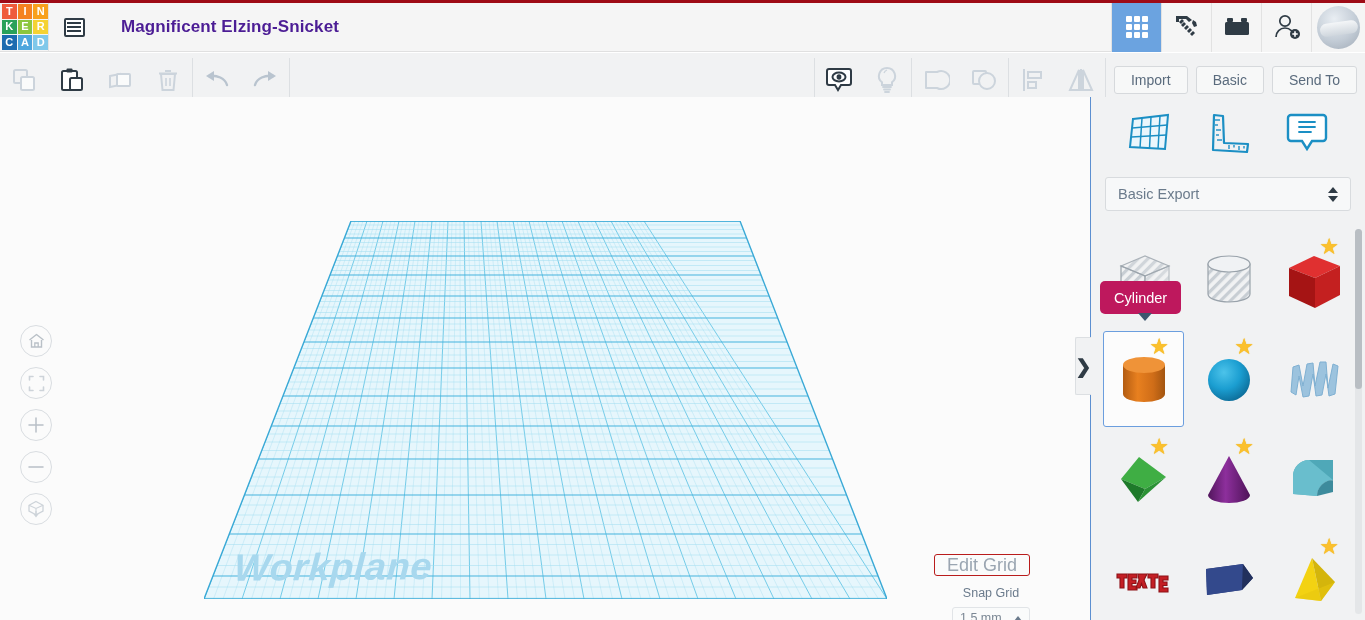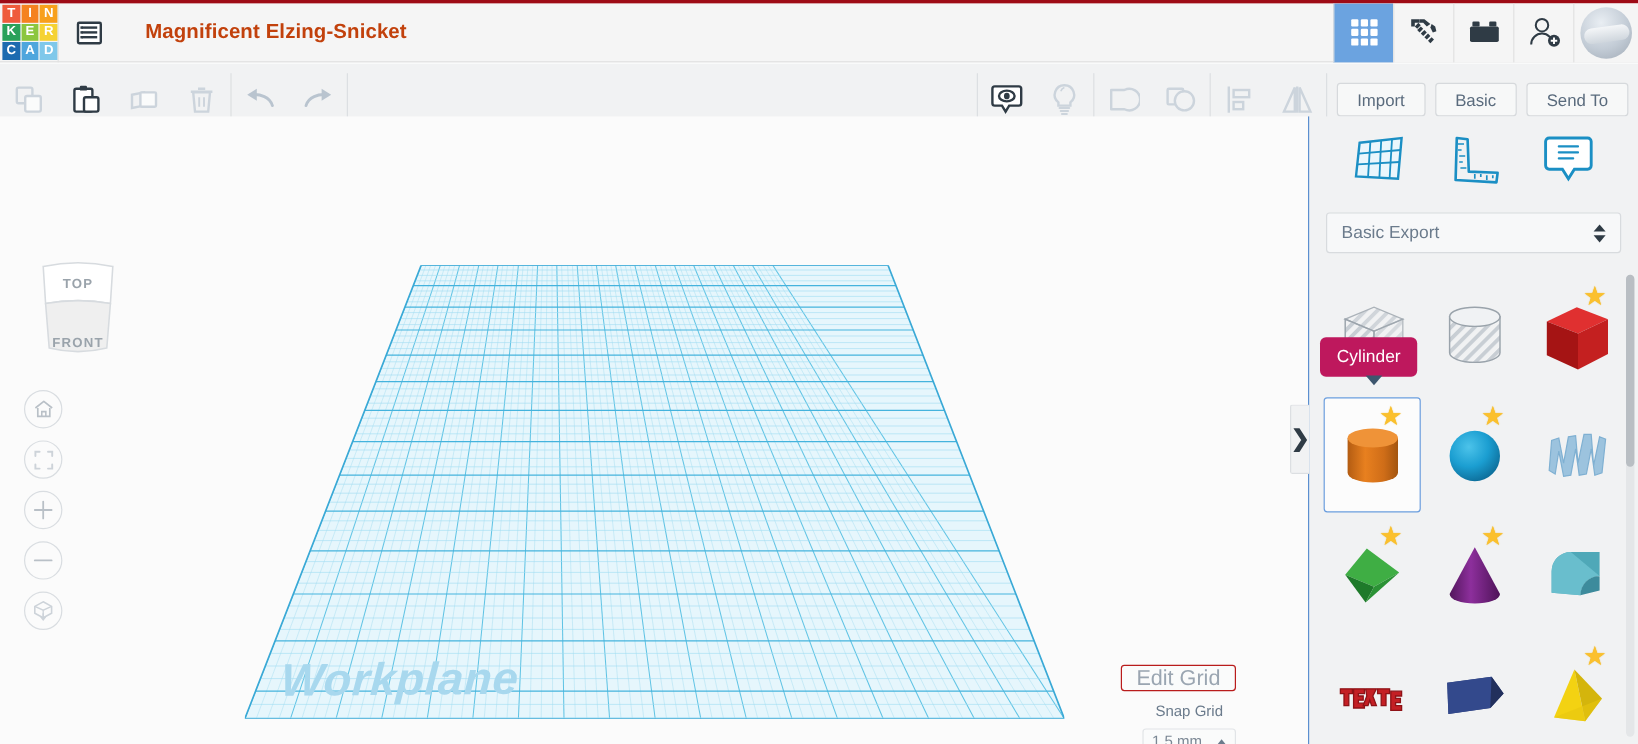--- a/index.html
+++ b/index.html
@@ -46,21 +46,21 @@
     background: #fff;
   }
   .menu-icon i {
     display: block; height: 2px; background: #2f3b45; width: 100%;
     position: relative;
   }
   .menu-icon i::before {
     content: ''; position: absolute; left: -1px; top: 0; width: 2px; height: 2px; background: #2f3b45;
   }
   .doc-title {
-    margin-left: 22px; font-size: 17px; font-weight: bold; color: #c2410c;
+    margin-left: 22px; font-size: 17px; font-weight: bold; color: #4c1d95;
     letter-spacing: .1px;
   }
   .hdr-right { margin-left: auto; display: flex; align-items: center; height: 49px; }
   .hdr-ico {
     width: 50px; height: 49px; display: flex; align-items: center; justify-content: center;
     border-left: 1px solid #e2e2e2; cursor: pointer; background: #f5f5f5;
   }
   .hdr-ico.active { background: #6ba3e0; }
   .hdr-ico.avatar-wrap { border-left: 1px solid #e2e2e2; width: 54px; }
   .avatar {
@@ -70,21 +70,21 @@
   }
   .avatar::after {
     content: ''; position: absolute; left: 3px; top: 16px; width: 38px; height: 13px;
     background: linear-gradient(180deg, #f4f6f8, #cfd6dd);
     border-radius: 8px; transform: rotate(-8deg);
   }
 
   
   .toolbar {
     position: absolute; top: 53px; left: 0; width: 1365px; height: 60px;
-    background: #f1f2f3; border-bottom: 1px solid #c2410c;
+    background: #f1f2f3; border-bottom: 6px solid #c2410c;
     display: flex; align-items: center;
   }
   .tb-group { display: flex; align-items: center; height: 44px; }
   .tb-btn {
     width: 48px; height: 44px; display: flex; align-items: center; justify-content: center;
     cursor: pointer;
   }
   .tb-sep { width: 1px; height: 44px; background: #dcdfe2; }
   .tb-spacer { flex: 1 1 auto; height: 44px; }
   .txt-btn {
@@ -559,28 +559,20 @@
               <line x1="0" y1="366" x2="683" y2="366"></line>
                 <line x1="0" y1="377" x2="683" y2="377"></line>
             </g>
           </g>
         </g>
         <polygon points="147,0 536,0 683,378 0,378" fill="none" stroke="#3aa9d6" stroke-width="1.4"></polygon>
       </svg>
       <div class="wp-label">Workplane</div>
     </div>
 
-    <div class="viewcube">
-      <svg width="86" height="92" viewBox="0 0 86 92">
-        <path d="M14 10 Q43 4 72 10 L70 41 Q43 36 16 41 Z" fill="#ffffff" stroke="#d7dbdf" stroke-width="1.3"></path>
-        <path d="M16 41 Q43 36 70 41 L67 78 Q43 84 19 78 Z" fill="#efefef" stroke="#d7dbdf" stroke-width="1.3"></path>
-      </svg>
-      <div class="vc-top-label">TOP</div>
-      <div class="vc-front-label">FRONT</div>
-    </div>
 
     <div class="navbtns">
       <div class="navbtn">
         <svg width="17" height="16" viewBox="0 0 17 16">
           <path d="M1.5 7 L8.5 1.5 L15.5 7" fill="none" stroke="#b9c0c7" stroke-width="1.4" stroke-linejoin="round"></path>
           <path d="M3.5 7 v7 h10 v-7" fill="none" stroke="#b9c0c7" stroke-width="1.4"></path>
           <path d="M6.8 14 v-4 h3.4 v4" fill="none" stroke="#b9c0c7" stroke-width="1.3"></path>
         </svg>
       </div>
       <div class="navbtn">

